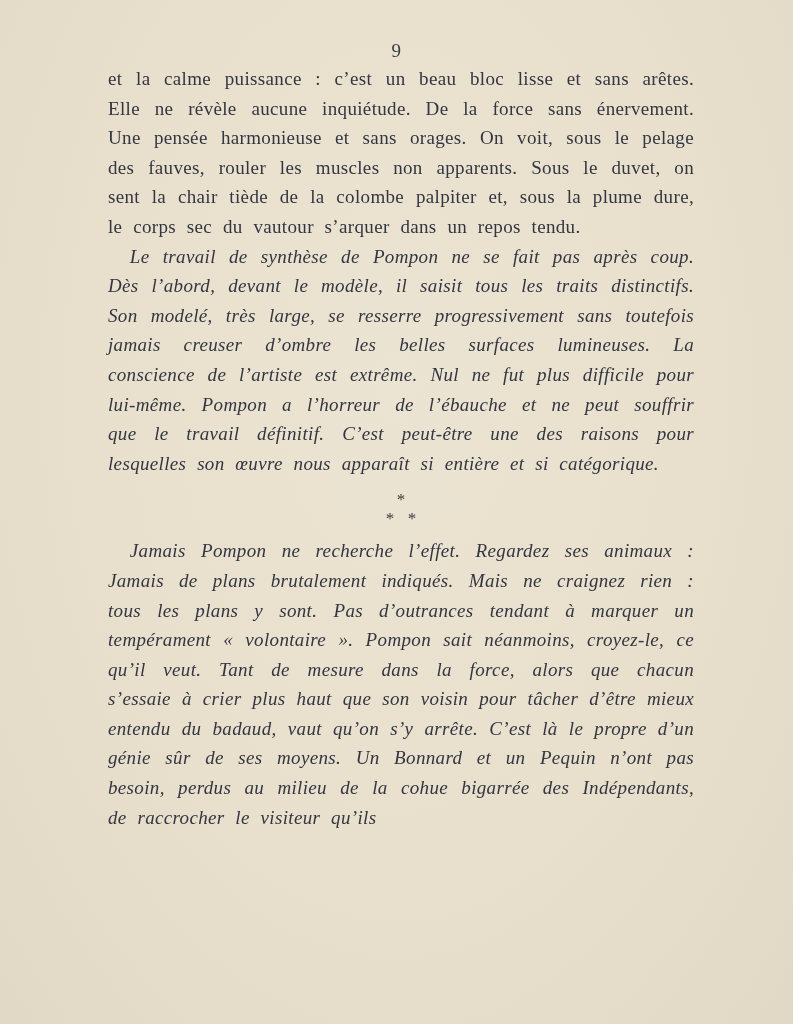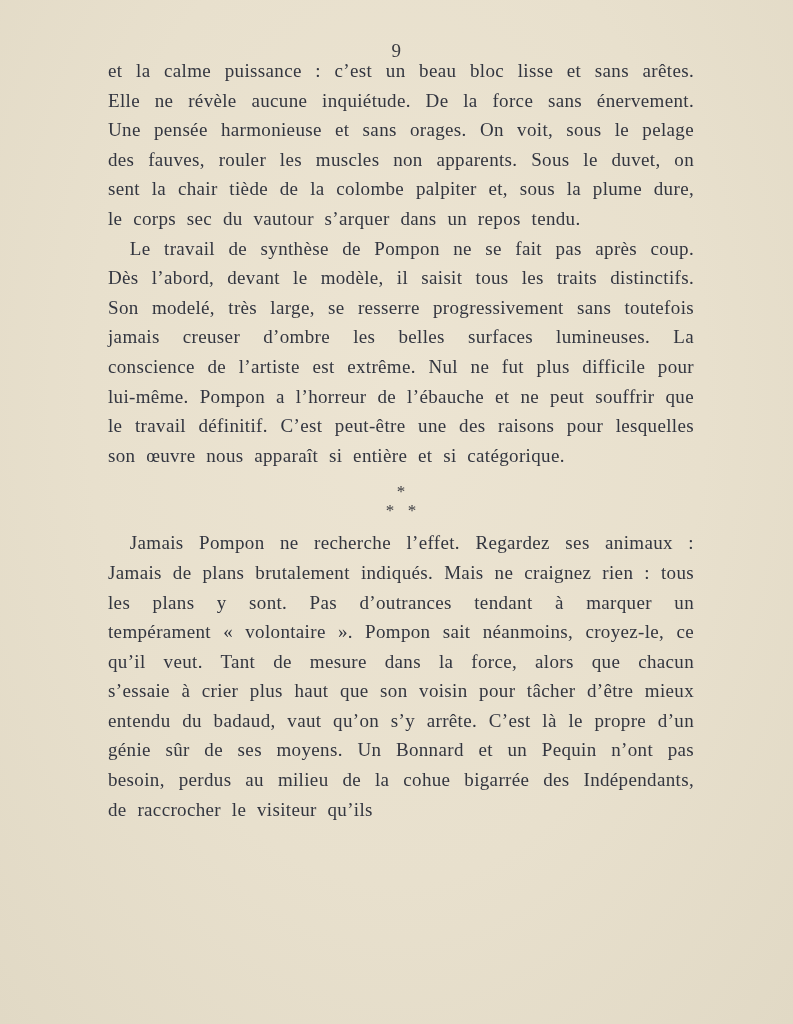--- a/index.html
+++ b/index.html
@@ -25,36 +25,37 @@
     top: 40px;
     left: 0;
     width: 100%;
     text-align: center;
     font-size: 19px;
     letter-spacing: 0.02em;
     color: #3a3b41;
   }
   .text-block {
     position: absolute;
-    top: 56px;
+    top: 64px;
     left: 108px;
     width: 586px;
     font-size: 19px;
     line-height: 29.6px;
     text-align: justify;
     letter-spacing: 0.018em;
     word-spacing: 0.30em;
     color: #333640;
   }
   .text-block p {
     margin: 0;
     hyphens: none;
   }
   .text-block p.indent {
     text-indent: 1.15em;
+    font-style: italic;
   }
   .asterisk-separator {
     text-align: center;
     padding: 12px 0 8px 0;
     font-size: 17px;
     line-height: 19px;
     color: #3a3b41;
     word-spacing: 0.55em;
     letter-spacing: 0;
   }

